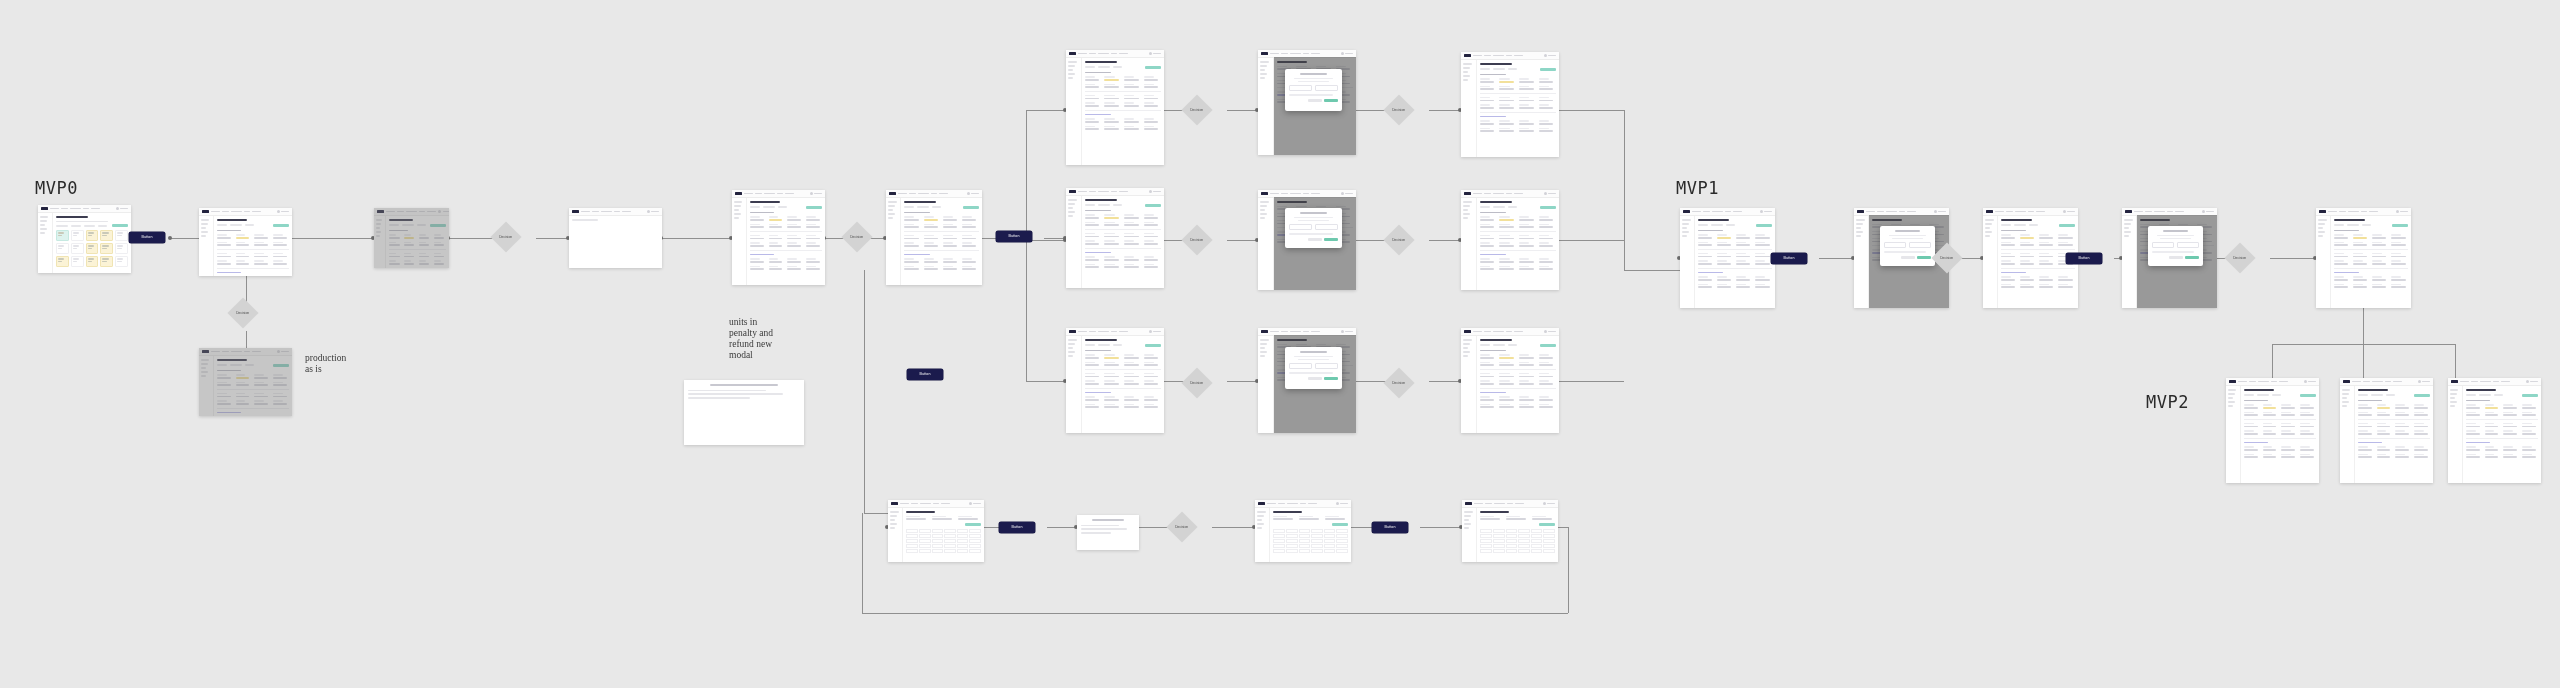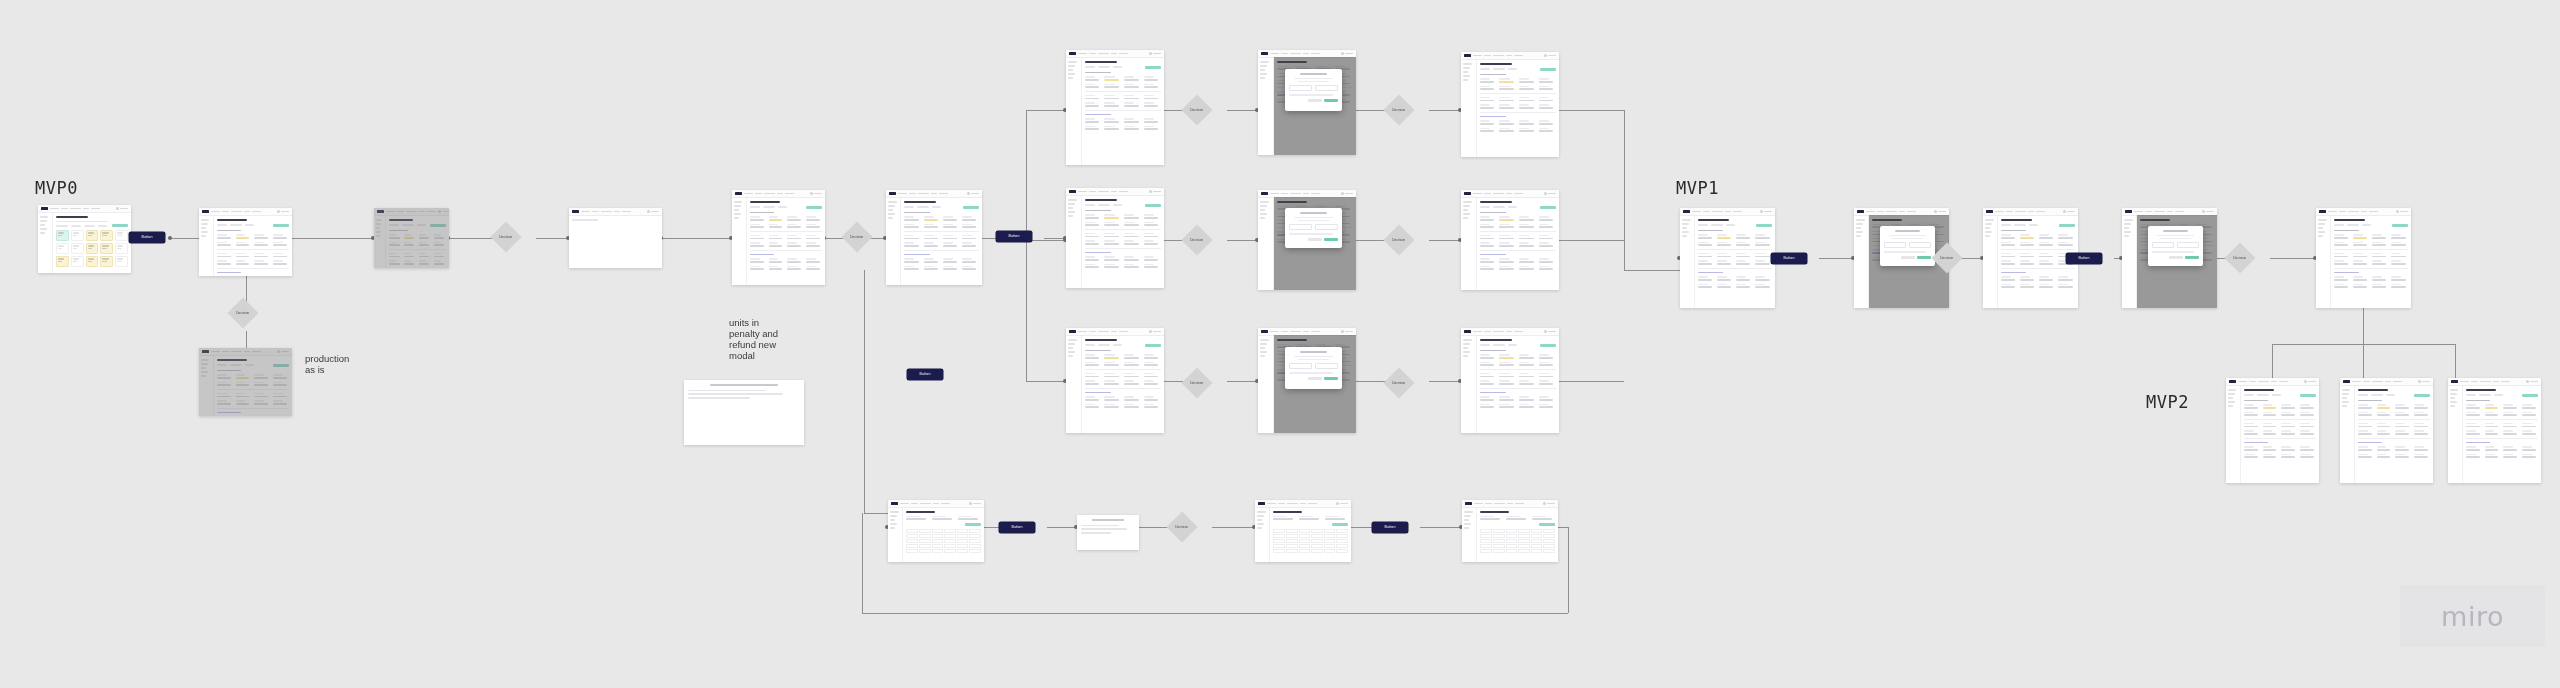--- a/index.html
+++ b/index.html
@@ -16,21 +16,21 @@
   .section-title{
     position:absolute;
     font-family:"DejaVu Sans Mono","Liberation Mono",monospace;
     font-size:17px;
     color:#2b2b2b;
     letter-spacing:.5px;
     white-space:pre;
   }
   .note-text{
     position:absolute;
-    font-family:Liberation Sans, sans-serif;
+    font-family:Liberation Serif, serif;
     font-size:9.5px;
     line-height:11px;
     color:#3a3a3a;
     white-space:pre-line;
   }
 
   
   .edge{position:absolute;background:#8f8f8f;}
   .edge.h{height:1px;}
   .edge.v{width:1px;}
@@ -3662,14 +3662,13 @@
     </div>
     <div class="section-title" style="left: 35px; top: 178px;">MVP0</div>
     <div class="section-title" style="left: 1676px; top: 178px;">MVP1</div>
     <div class="section-title" style="left: 2146px; top: 392px;">MVP2</div>
     <div class="note-text" style="left: 305px; top: 353px;">production
 as is</div>
     <div class="note-text" style="left: 729px; top: 317px;">units in
 penalty and
 refund new
 modal</div>
-    <div id="watermark" style="position: absolute; left: 2400px; top: 585px; width: 145px; height: 62px;">miro</div>
   </div>
 
 </body></html>

